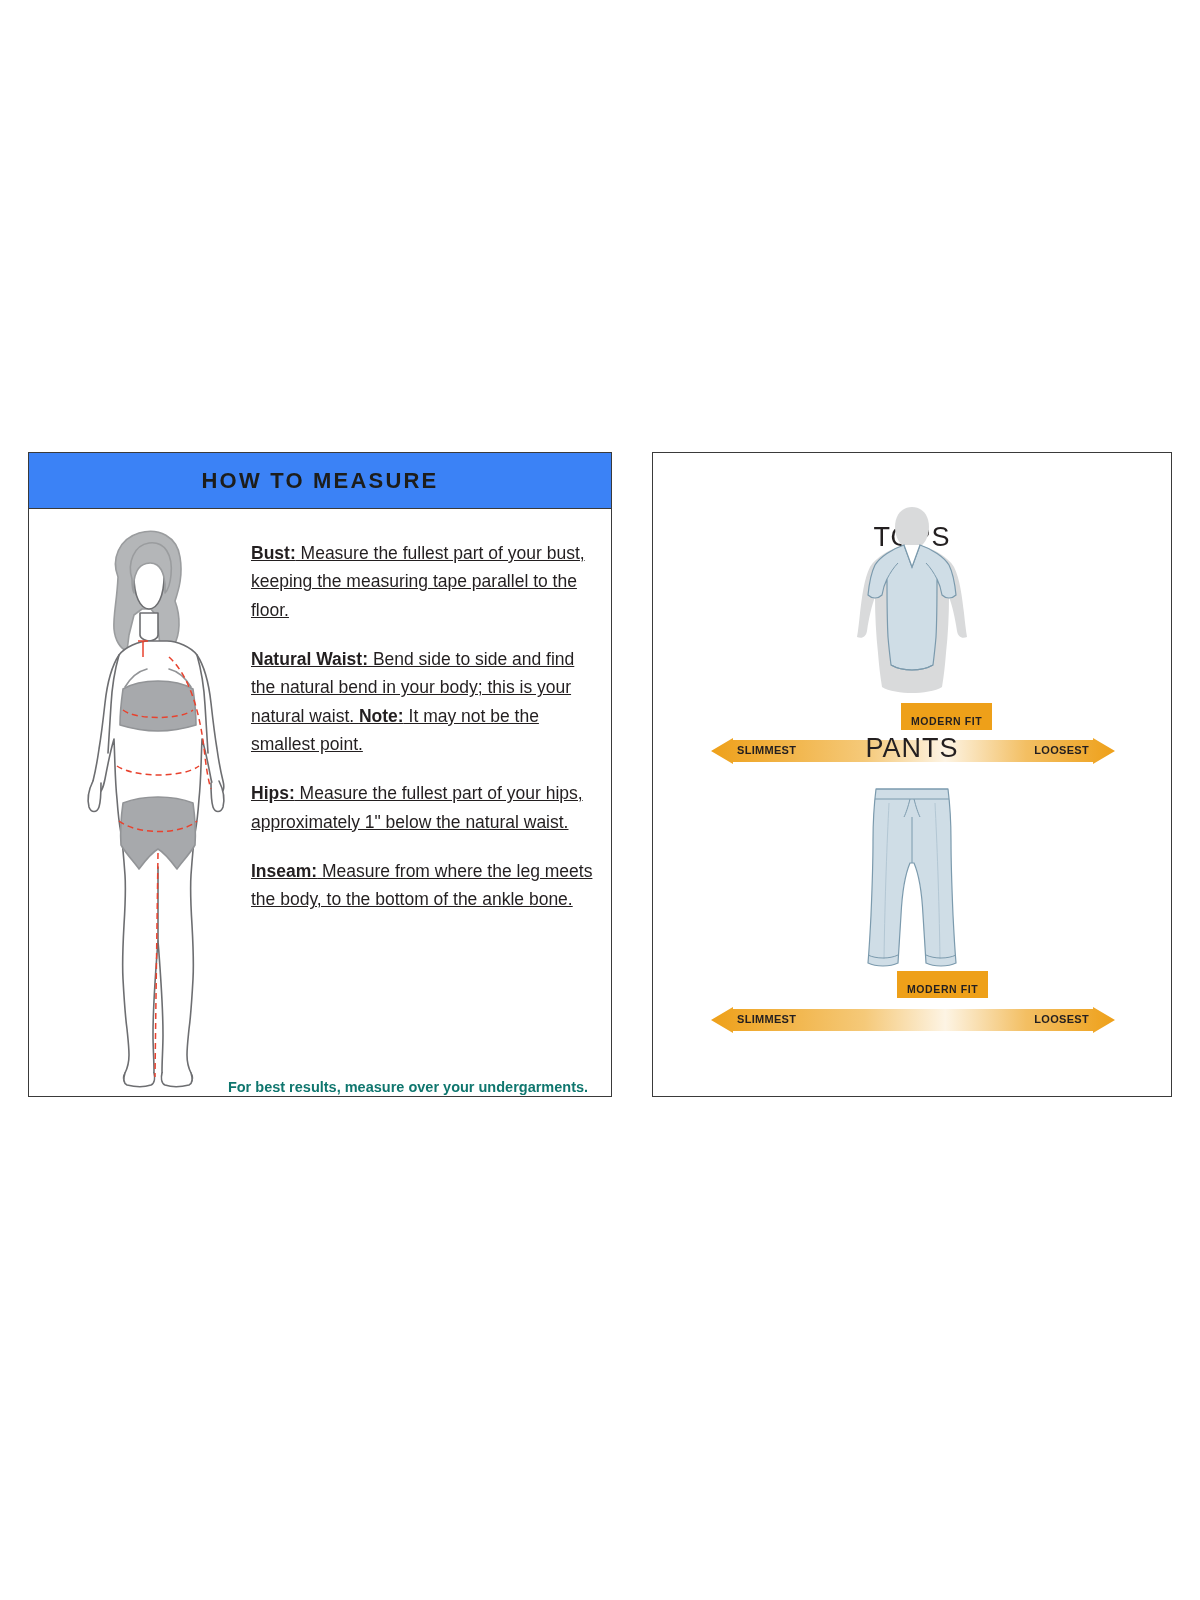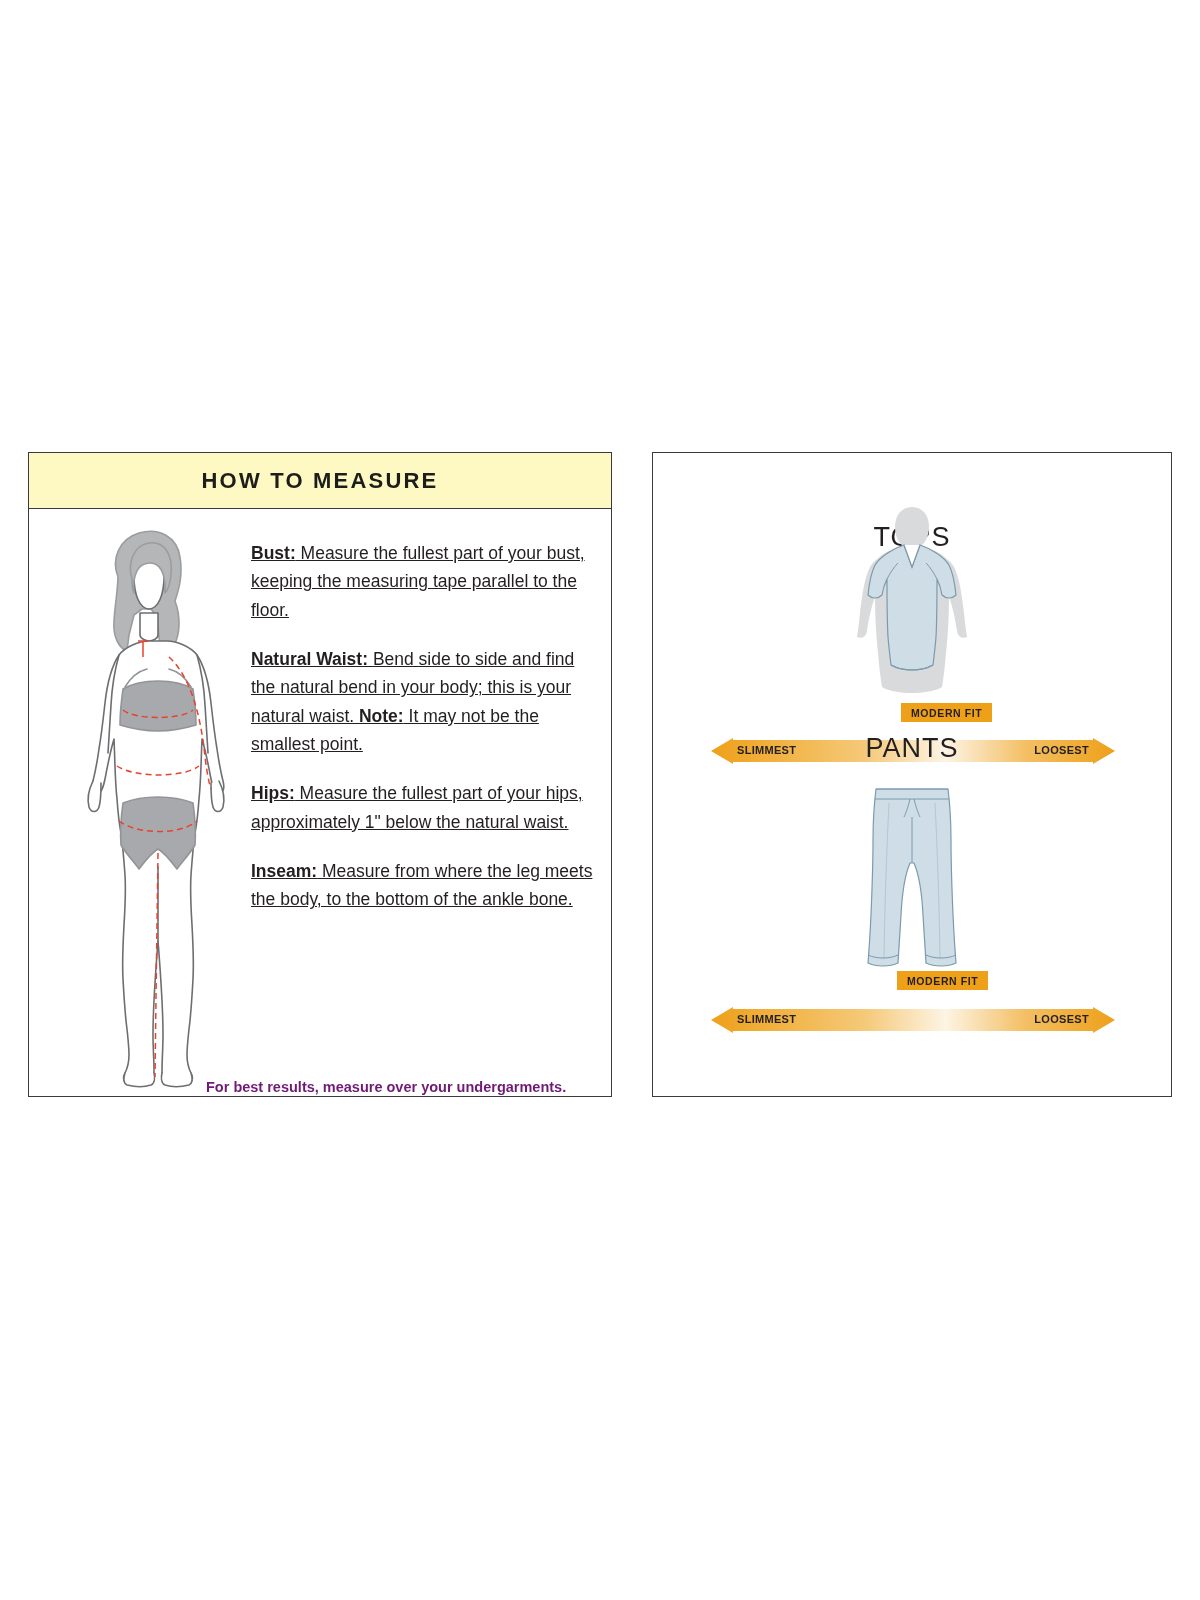--- a/index.html
+++ b/index.html
@@ -25,21 +25,21 @@
   .panel {
     position: absolute;
     border: 1.5px solid #3a3a3a;
     background: #ffffff;
     box-sizing: border-box;
   }
   #panel-measure { left: 28px;  top: 452px; width: 584px; height: 645px; }
   #panel-fits    { left: 652px; top: 452px; width: 520px; height: 645px; }
 
   .panel-header {
-    background: #fef9c3;
+    background: #3b82f6;
     color: #1d1d1b;
     height: 56px;
     display: flex;
     align-items: center;
     justify-content: center;
     font-weight: bold;
     font-size: 22px;
     letter-spacing: 2.2px;
     box-sizing: border-box;
     border-bottom: 1.5px solid #3a3a3a;
@@ -60,26 +60,27 @@
   }
   .para {
     font-size: 17.5px;
     line-height: 1.62;
     margin: 0 0 21px 0;
     color: #231f20;
   }
   .para .lbl { font-weight: bold; }
   #best-results {
     position: absolute;
-    left: 177px;
+    left: 184px;
     top: 570px;
     width: 390px;
+    text-align: center;
     font-size: 14.5px;
     font-weight: bold;
-    color: #701a75;
+    color: #0f766e;
   }
 
   
   .fit-title {
     position: absolute;
     width: 100%;
     text-align: center;
     font-size: 27px;
     font-weight: normal;
     letter-spacing: 1px;
@@ -96,21 +97,21 @@
   #top-garment  { top: 48px; }
   #pants-garment{ top: 330px; }
 
   .fit-badge {
     position: absolute;
     background: #eea019;
     color: #231f20;
     font-size: 10.5px;
     font-weight: bold;
     letter-spacing: 0.6px;
-    padding: 4px 10px 3px 10px;
+    padding: 12px 10px 3px 10px;
     box-sizing: border-box;
     white-space: nowrap;
   }
   #top-badge   { left: 248px; top: 250px; }
   #pants-badge { left: 244px; top: 518px; }
 
   .scale {
     position: absolute;
     left: 58px;
     width: 404px;

